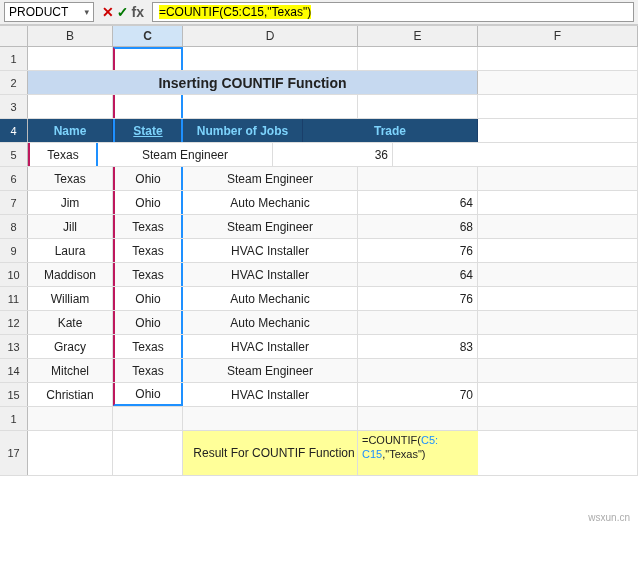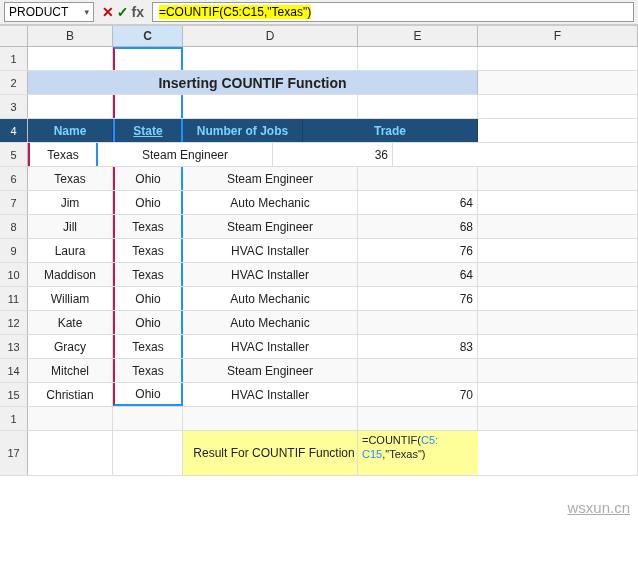--- a/index.html
+++ b/index.html
@@ -194,26 +194,25 @@
       height: auto;
       min-height: 40px;
       line-height: 1.3;
     }
     .formula-cell-text { color: #222; }
     .formula-cell-blue { color: #1e90ff; }
 
     
     .watermark {
       position: absolute;
-      bottom: 52px;
+      bottom: 45px;
       right: 8px;
-      font-size: 15px;
+      font-size: 10px;
       color: #888;
       opacity: 0.7;
-      text-decoration: underline;
     }
 
     .grid-row-result {
       display: flex;
       border-bottom: 1px solid #ddd;
       min-height: 44px;
       align-items: stretch;
     }
   </style>
 </head>

